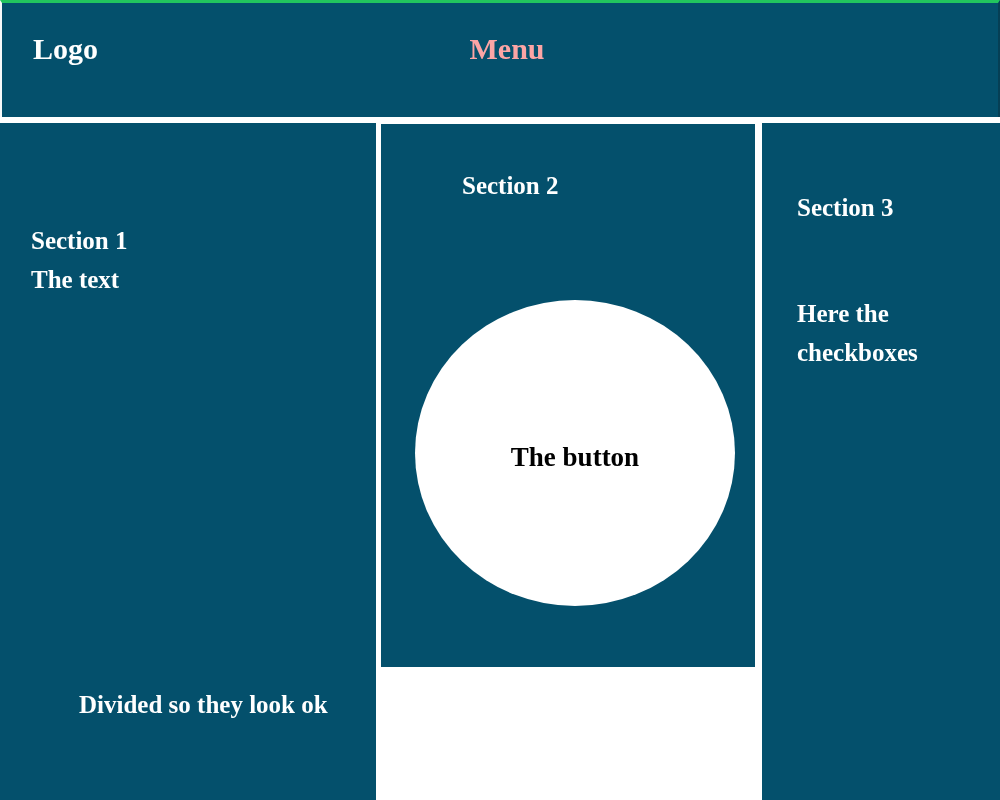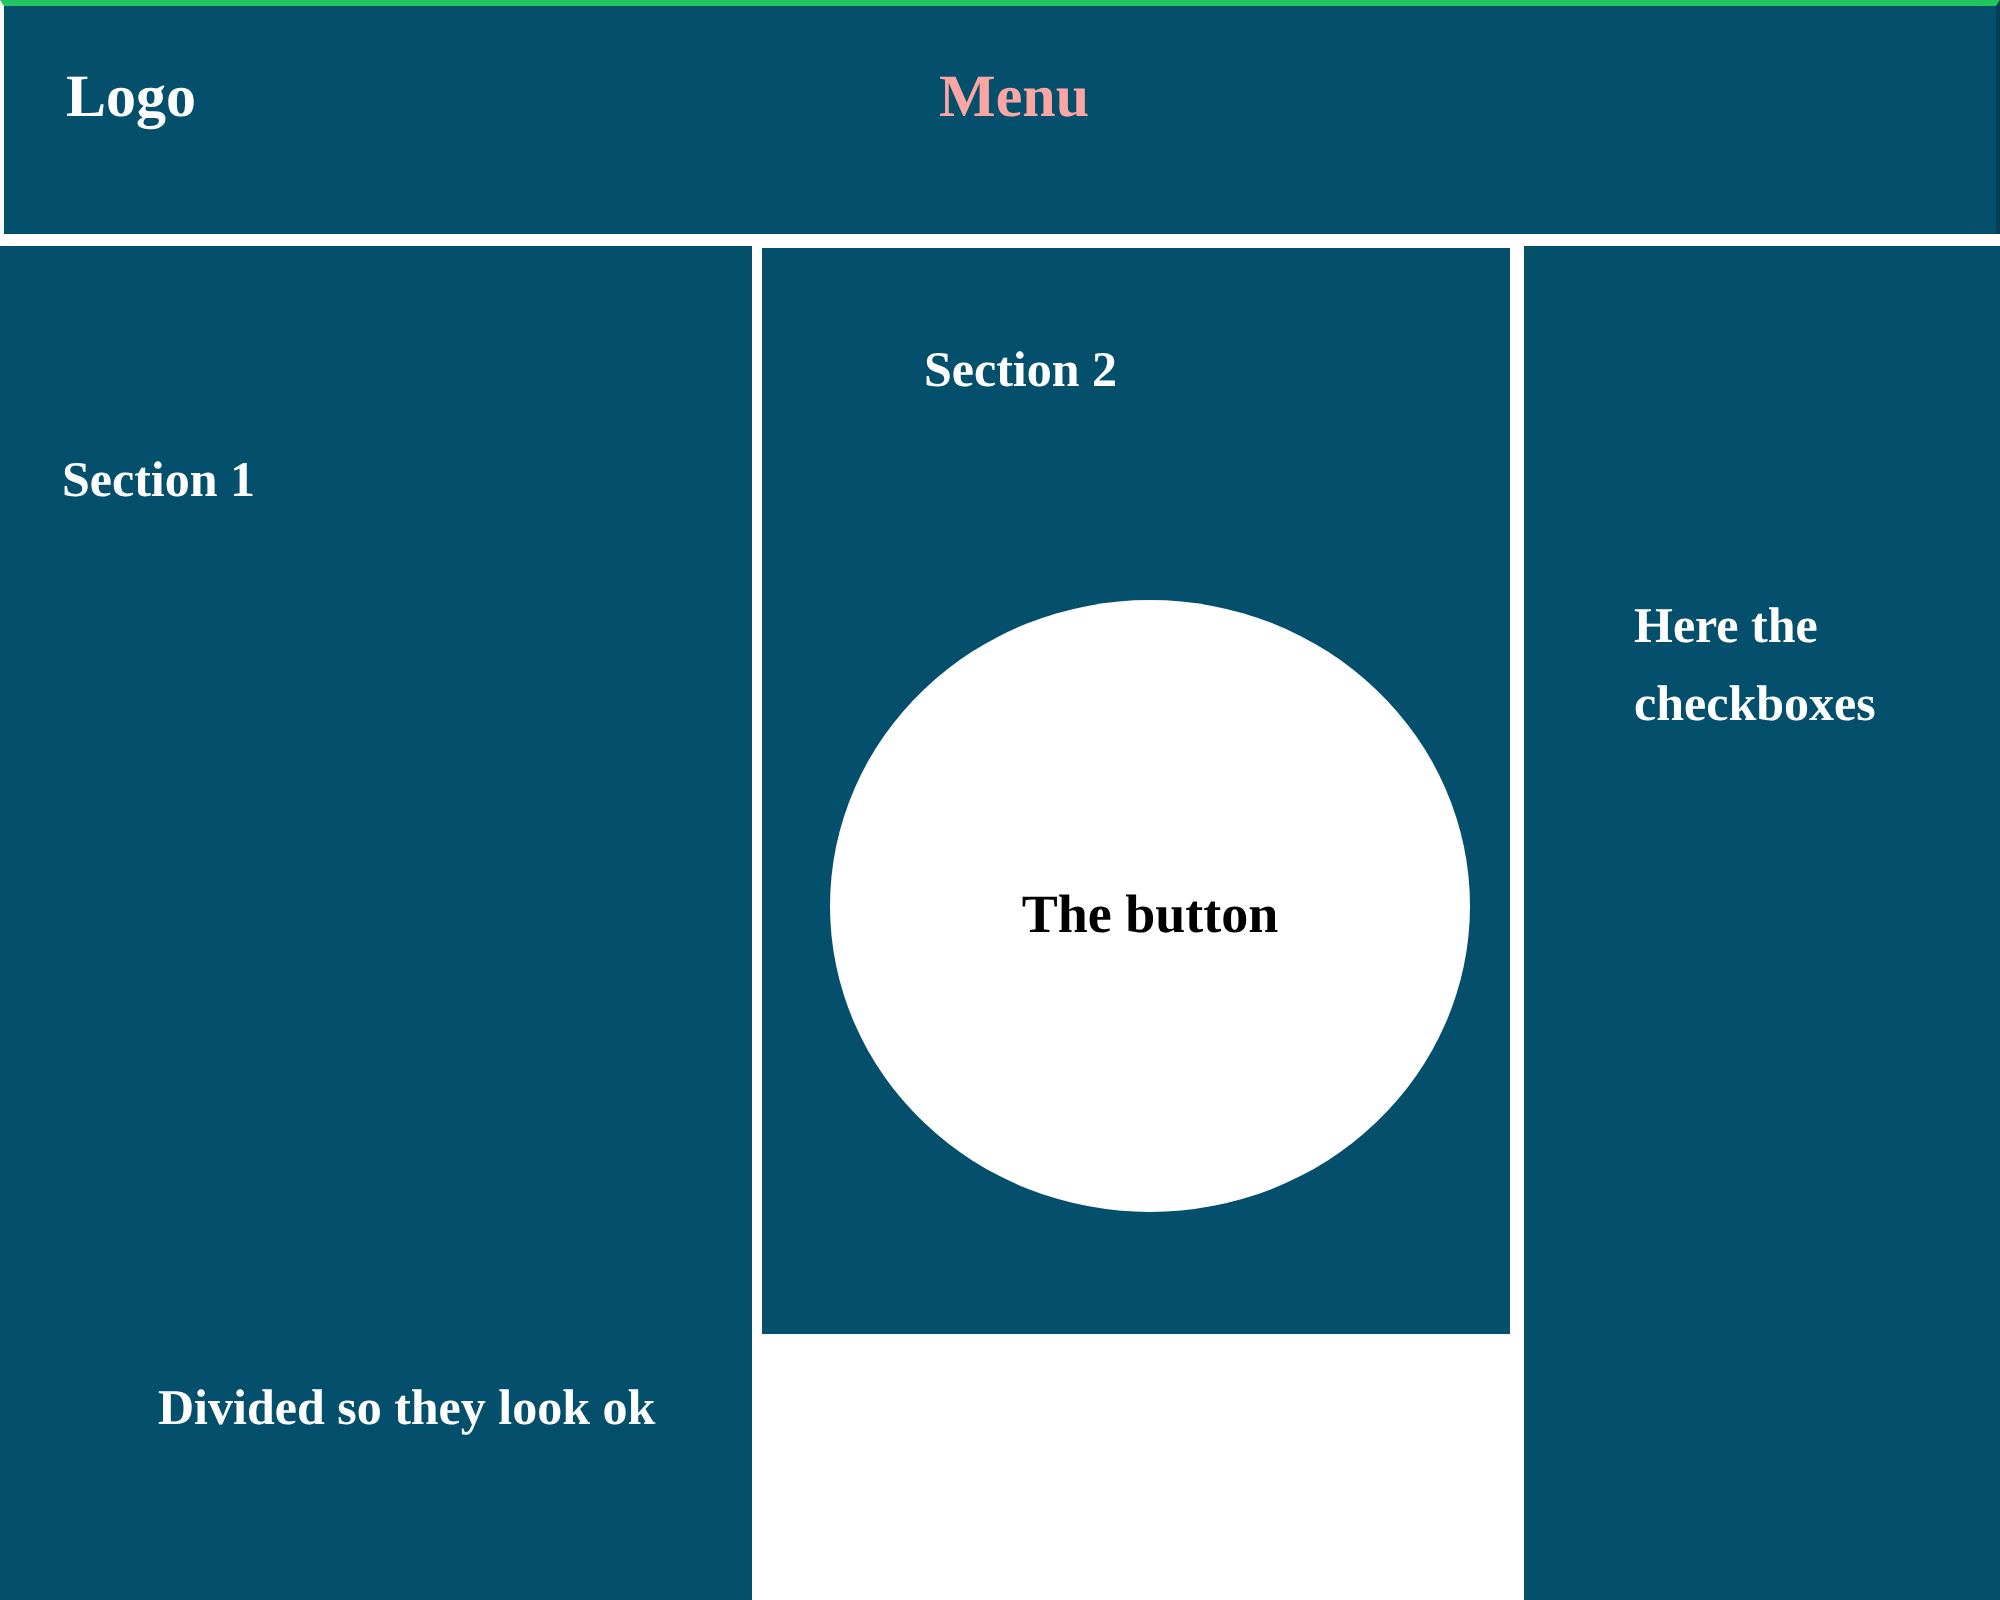--- a/index.html
+++ b/index.html
@@ -156,50 +156,51 @@
   .c3-title {
     position: absolute;
     left: 35px;
     top: 65px;
   }
   .c3-body {
     position: absolute;
     left: 35px;
     top: 171px;
     width: 170px;
-    margin-left: 20px;
   }
 </style>
 </head>
 <body>
 
 <div id="page">
 
   <div class="header">
     <div class="header-logo">Logo</div>
     <div class="header-menu">
       <span class="menu-label">Menu</span>
     </div>
   </div>
 
   <div class="col col-1">
     <div class="c1-top">
       <p class="section-title">Section 1</p>
+      <p class="section-text">The text</p>
     </div>
     <div class="c1-bottom">
       <p class="section-text">Divided so they look ok</p>
     </div>
   </div>
 
   <div class="col col-2">
     <p class="section-title c2-title">Section 2</p>
     <button class="circle-button">
       <span class="btn-label">The button</span>
     </button>
   </div>
 
   <div class="col col-3">
+    <p class="section-title c3-title">Section 3</p>
     <div class="c3-body">
       <p class="section-text">Here the checkboxes</p>
     </div>
   </div>
 
 </div>
 
 </body></html>

